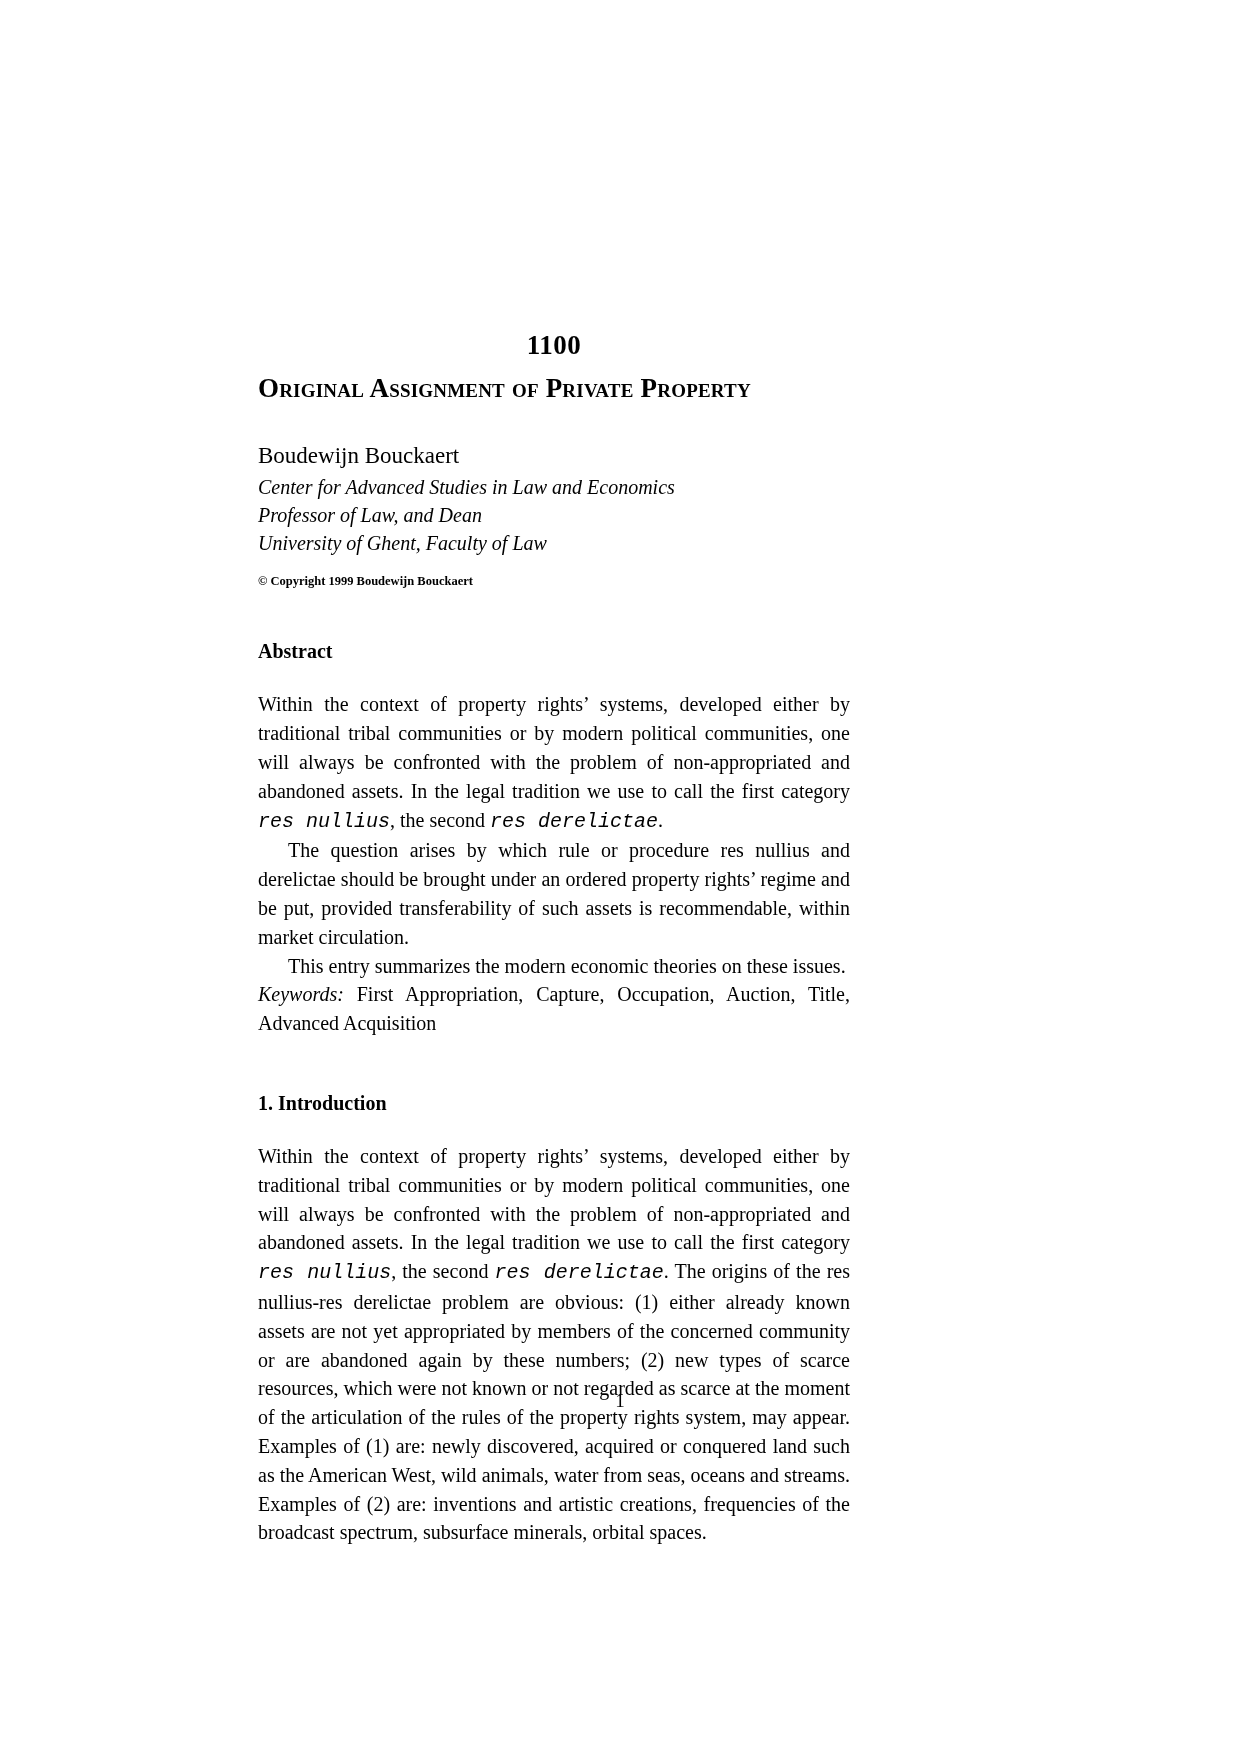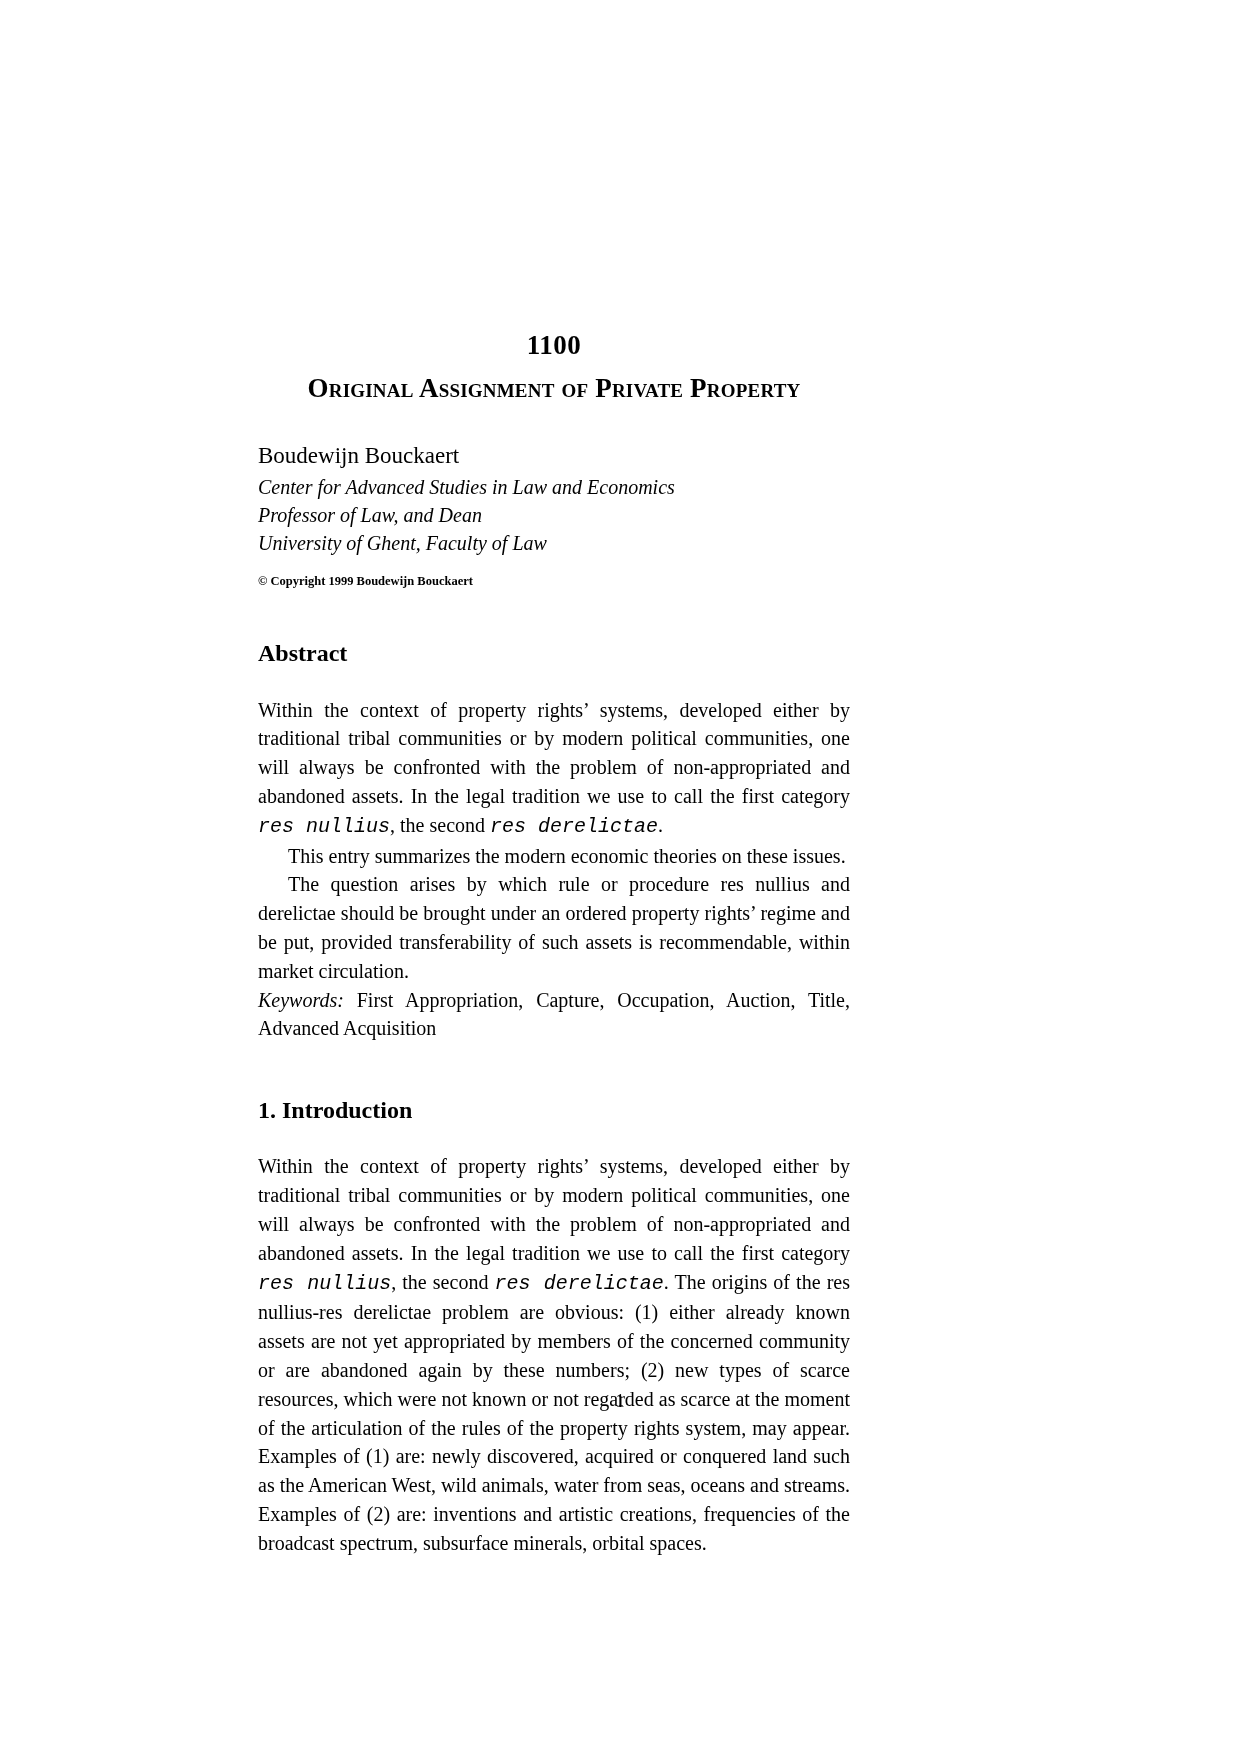--- a/index.html
+++ b/index.html
@@ -32,21 +32,21 @@
     font-weight: bold;
     text-align: center;
     letter-spacing: 0.5px;
     margin: 0 0 10px 0;
     line-height: 1.15;
   }
 
   .doc-title {
     font-size: 27px;
     font-weight: bold;
-    text-align: center;
+    text-align: left;
     font-variant: small-caps;
     line-height: 1.32;
     margin: 0 0 34px 0;
     letter-spacing: 0.2px;
   }
 
   .author-block {
     text-align: left;
     margin: 0 0 48px 0;
   }
@@ -61,21 +61,21 @@
     line-height: 1.42;
   }
   .copyright {
     font-size: 12.5px;
     line-height: 1.5;
     margin-top: 14px;
     font-weight: bold;
   }
 
   .section-heading {
-    font-size: 24px;
+    font-size: 20px;
     font-weight: bold;
     margin: 0 0 26px 0;
     line-height: 1.3;
     font-family: Liberation Serif, serif;
   }
 
   p.body-text {
     font-size: 20px;
     line-height: 1.44;
     text-align: justify;
@@ -124,23 +124,23 @@
       <div class="author-affil">Center for Advanced Studies in Law and Economics</div>
       <div class="author-affil">Professor of Law, and Dean</div>
       <div class="author-affil">University of Ghent, Faculty of Law</div>
       <div class="copyright">© Copyright 1999 Boudewijn Bouckaert</div>
     </div>
 
     <h2 class="section-heading">Abstract</h2>
 
     <p class="body-text"><span>Within the context of property rights’ systems, developed either by traditional tribal communities or by modern political communities, one will always be confronted with the problem of non-appropriated and abandoned assets. In the legal tradition we use to call the first category </span><i>res nullius</i><span>, the second </span><i>res derelictae</i><span>.</span></p>
 
+    <p class="body-text indent">The question arises by which rule or procedure res nullius and derelictae should be brought under an ordered property rights’ regime and be put, provided transferability of such assets is recommendable, within market circulation.</p>
+
     <p class="body-text indent">This entry summarizes the modern economic theories on these issues.</p>
-
-    <p class="body-text indent">The question arises by which rule or procedure res nullius and derelictae should be brought under an ordered property rights’ regime and be put, provided transferability of such assets is recommendable, within market circulation.</p>
 
 
     <p class="meta-line"><span class="meta-label">Keywords:</span><span> First Appropriation, Capture, Occupation, Auction, Title, Advanced Acquisition</span></p>
 
     <div class="gap-large"></div>
 
     <h2 class="section-heading">1. Introduction</h2>
 
     <p class="body-text"><span>Within the context of property rights’ systems, developed either by traditional tribal communities or by modern political communities, one will always be confronted with the problem of non-appropriated and abandoned assets. In the legal tradition we use to call the first category </span><i>res nullius</i><span>, the second </span><i>res derelictae</i><span>. The origins of the res nullius-res derelictae problem are obvious: (1) either already known assets are not yet appropriated by members of the concerned community or are abandoned again by these numbers; (2) new types of scarce resources, which were not known or not regarded as scarce at the moment  of the articulation of the rules of the property rights system, may appear. Examples of (1) are: newly discovered, acquired or conquered land such as the American West, wild animals, water from seas, oceans and streams. Examples of (2) are: inventions and artistic creations, frequencies of the broadcast spectrum, subsurface minerals, orbital spaces.</span></p>
 

